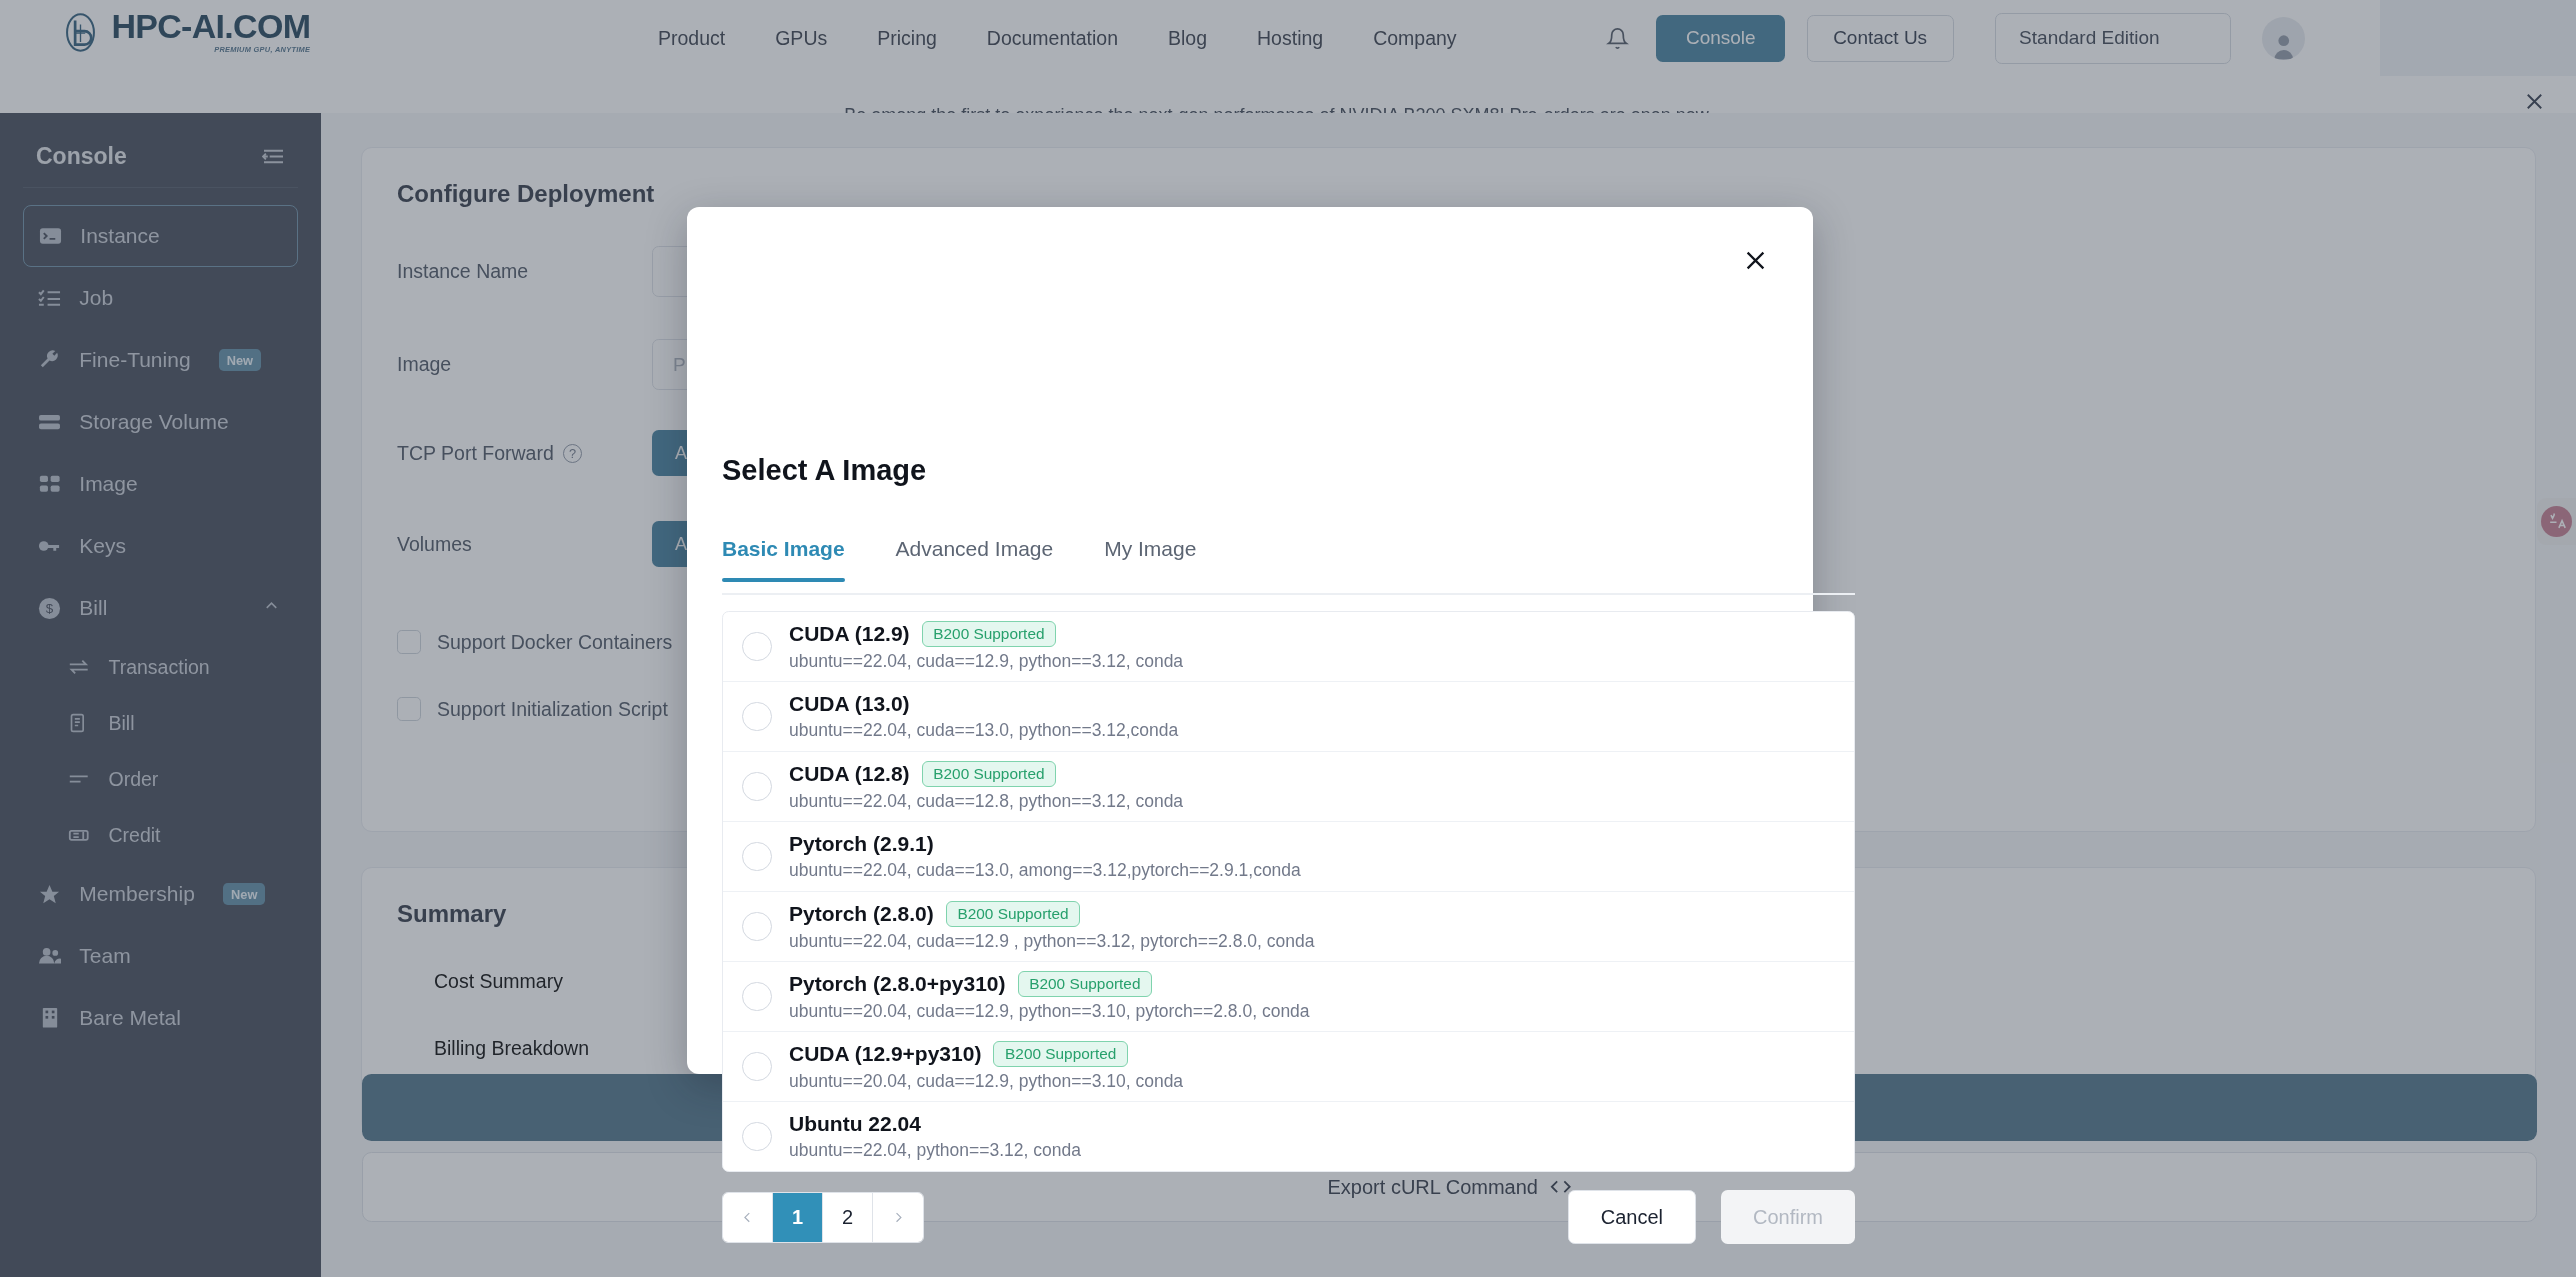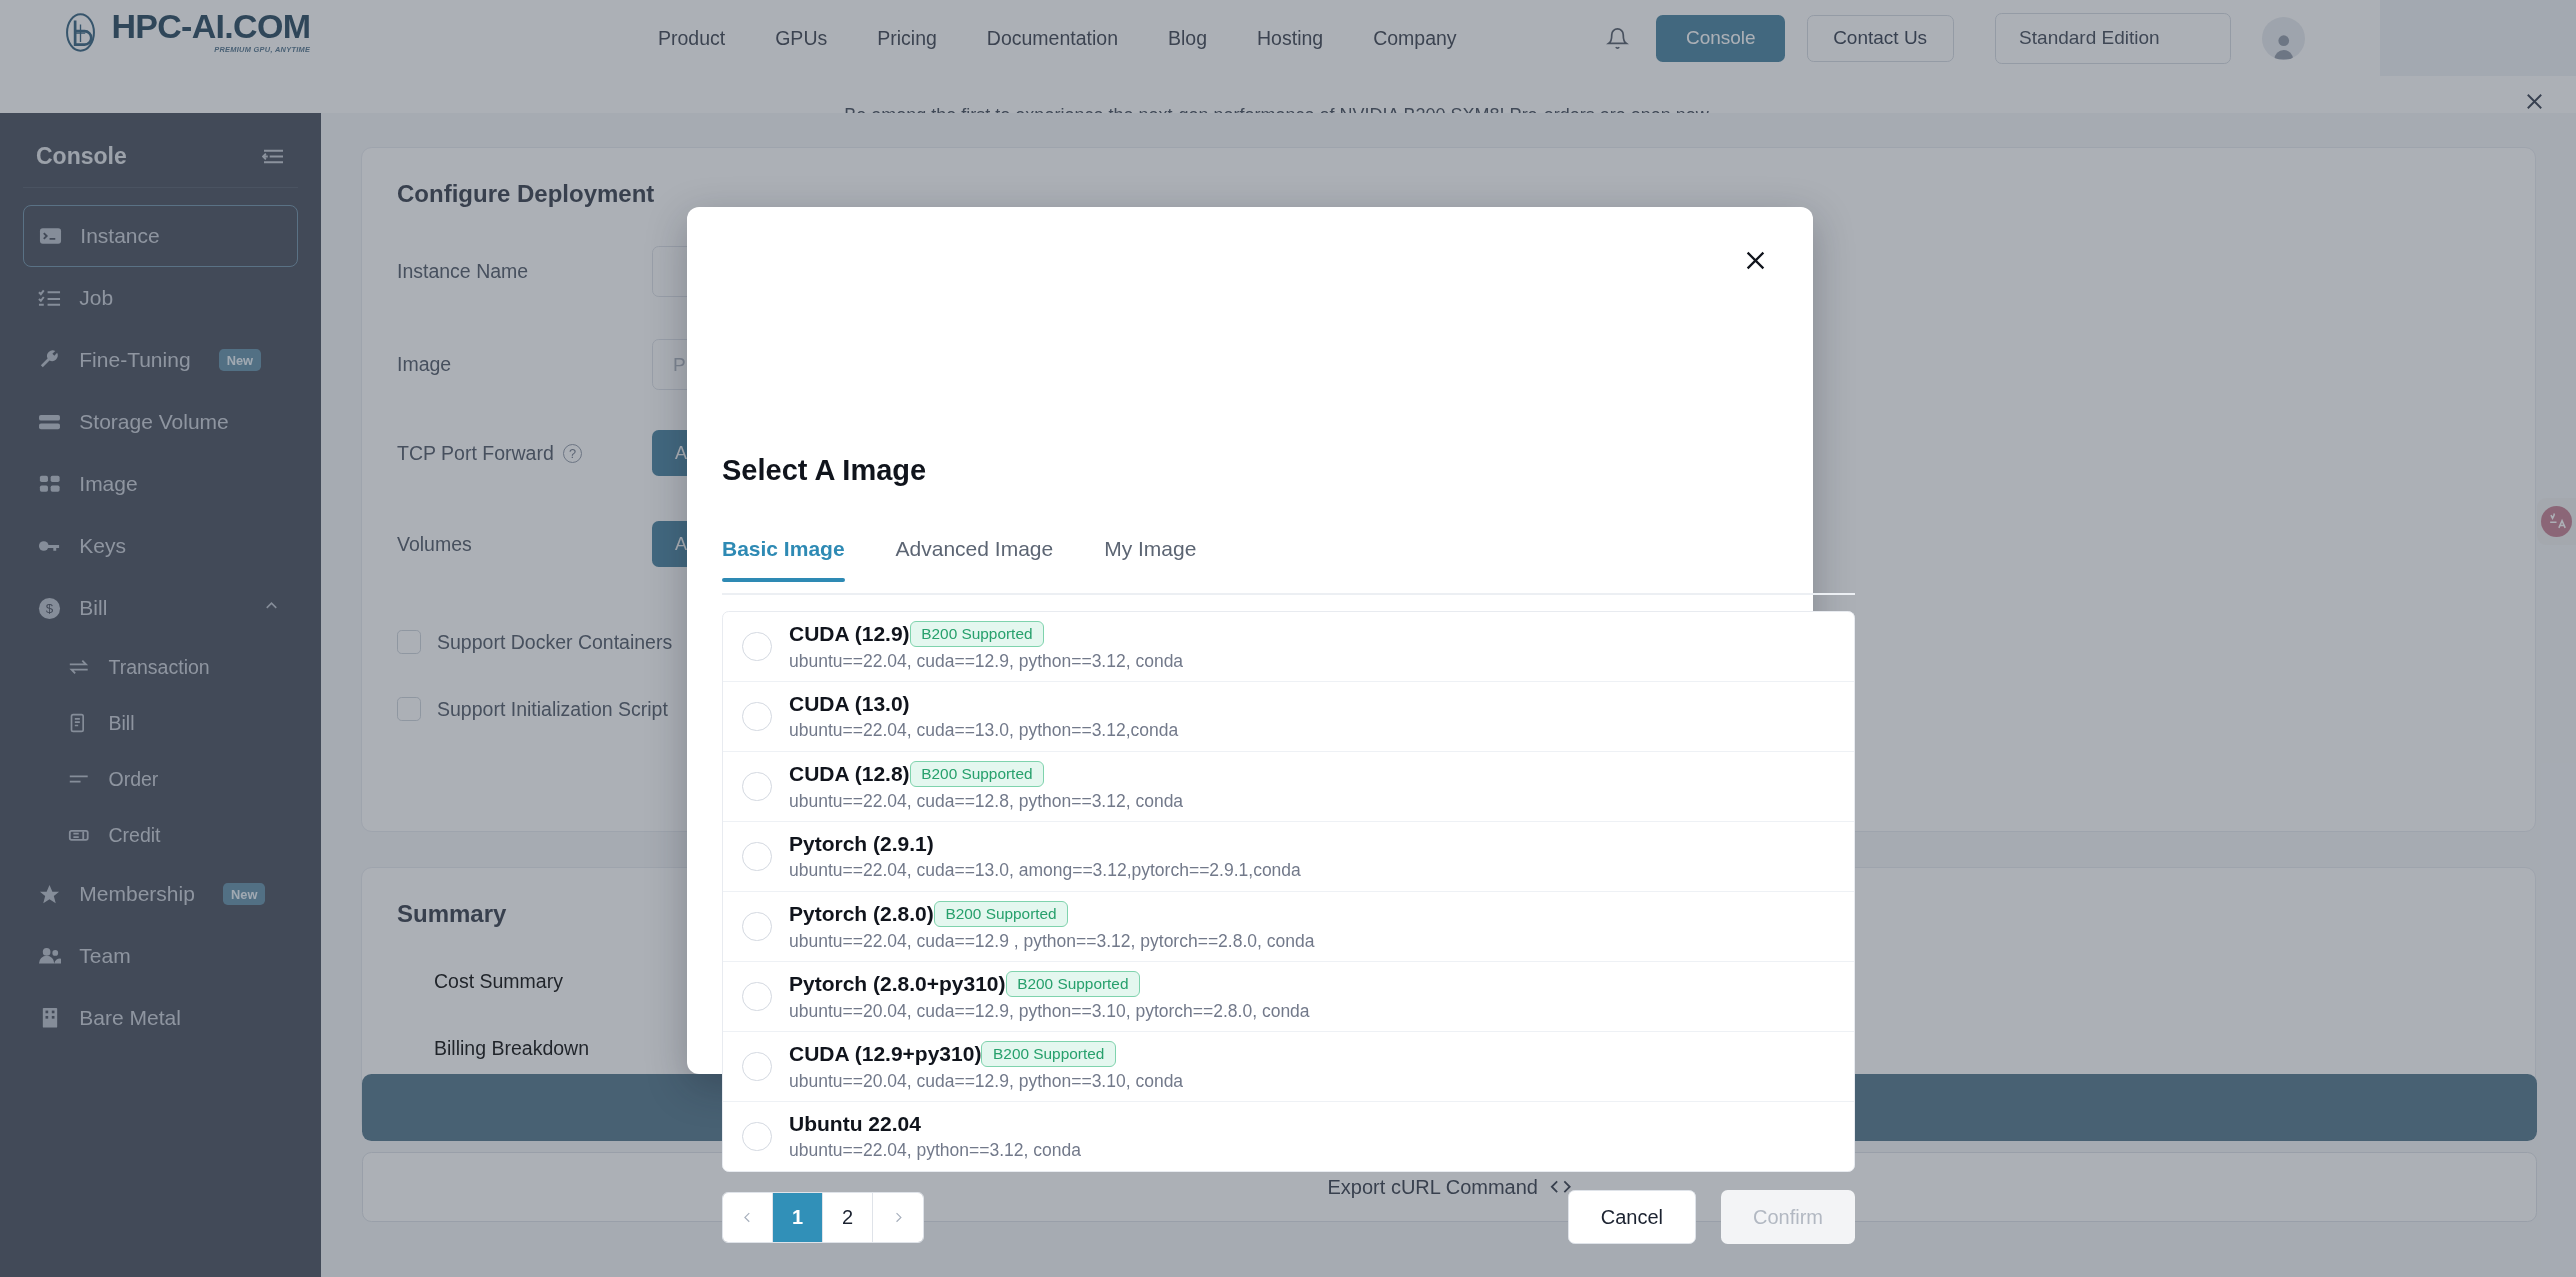--- a/index.html
+++ b/index.html
@@ -186,21 +186,21 @@
   }
   .img-row {
     display: flex; align-items: center; height: 70px;
     border-bottom: 0.7px solid #eef1f5; padding-left: 19px;
   }
   .radio {
     width: 29.5px; height: 29.5px; border: 1.3px solid #d3d8e0; border-radius: 50%;
     flex: 0 0 29.5px; background: #fff; margin-right: 17.5px;
   }
   .row-text { display: flex; flex-direction: column; gap: 4px; }
-  .row-title-line { display: flex; align-items: center; }
+  .row-title-line { display: flex; align-items: center; gap: 12px; }
   .row-title { font-size: 21px; font-weight: 700; color: #10141c; white-space: nowrap; }
   .badge-b200 {
     background: #e4f7ef; border: 0.7px solid #7fd3ad; color: #27a06c;
     font-size: 15.4px; padding: 3.4px 10.7px; border-radius: 6px; white-space: nowrap;
   }
   .row-sub { font-size: 17.5px; color: #72798a; white-space: nowrap; }
 
   .modal-footer {
     position: absolute; left: 35px; top: 981px; width: 1133px; height: 58px;
     display: flex; align-items: center; justify-content: space-between;

